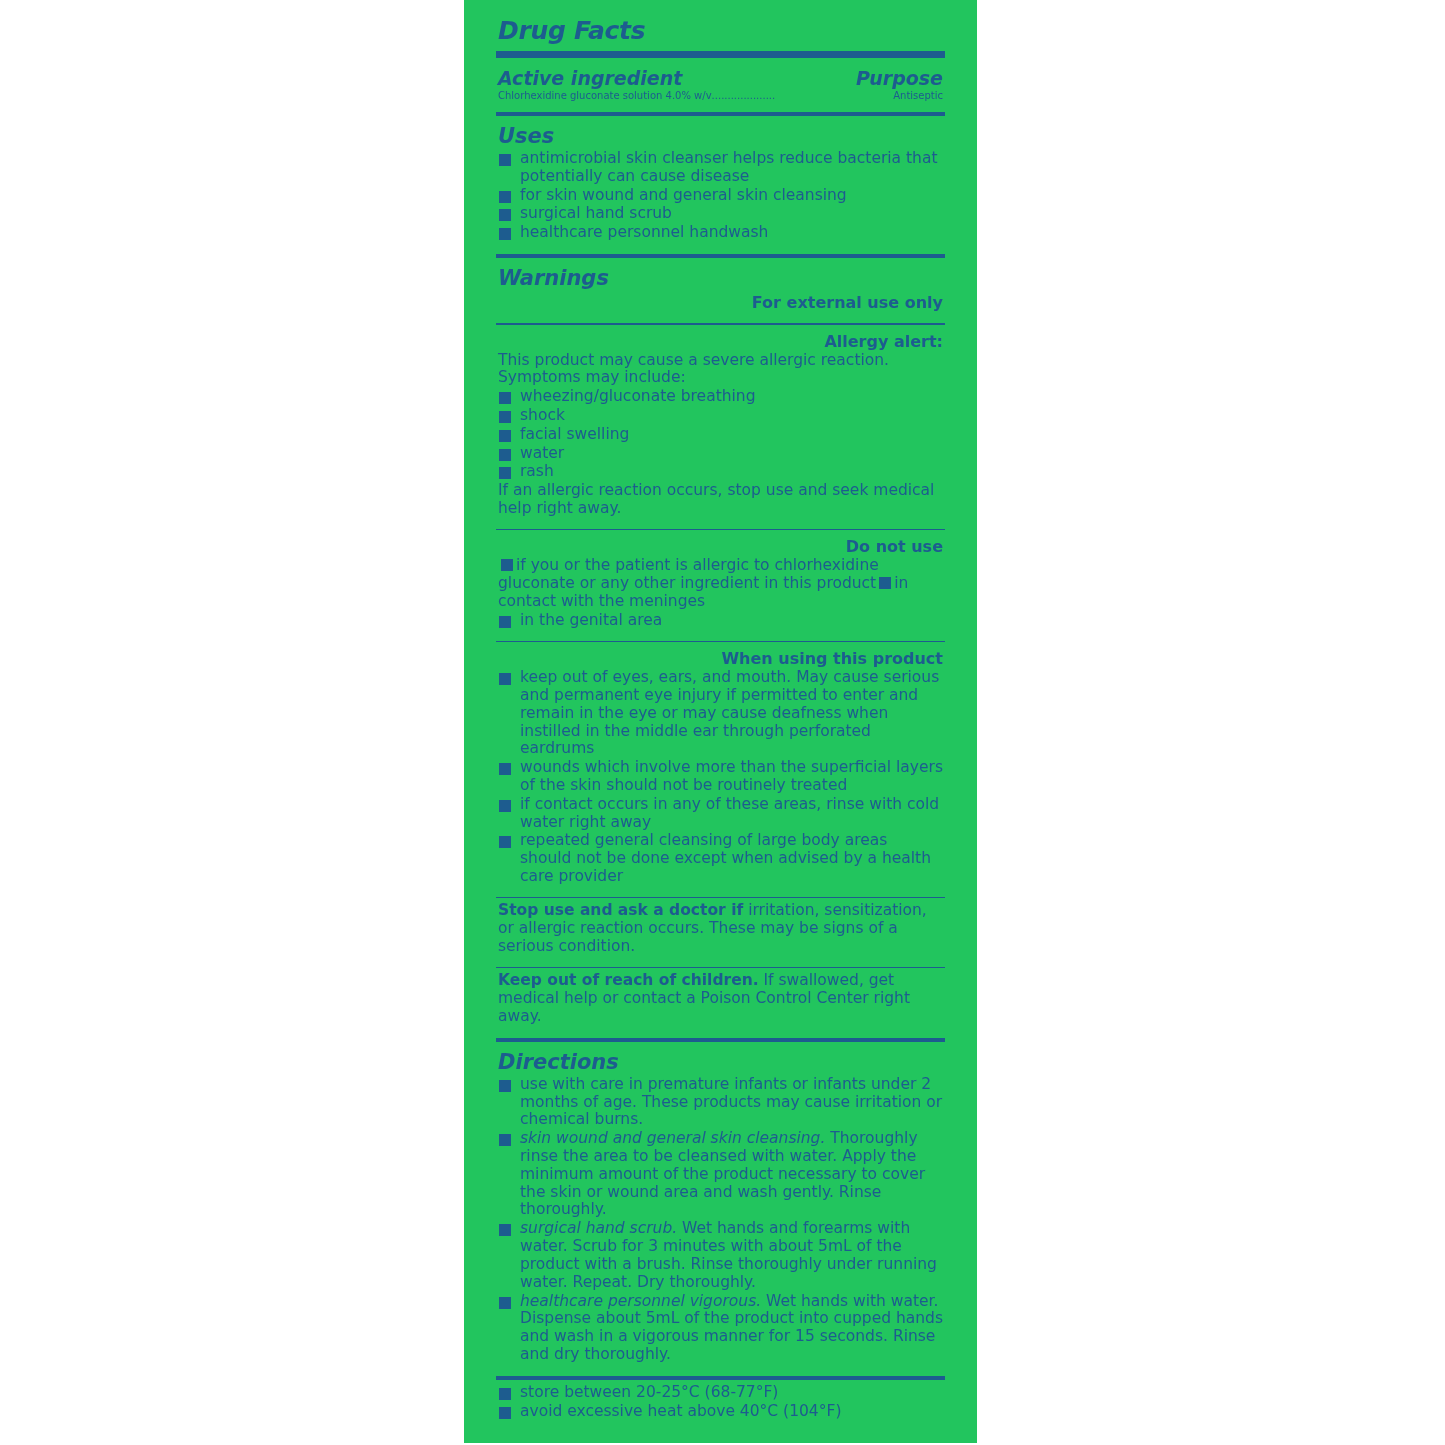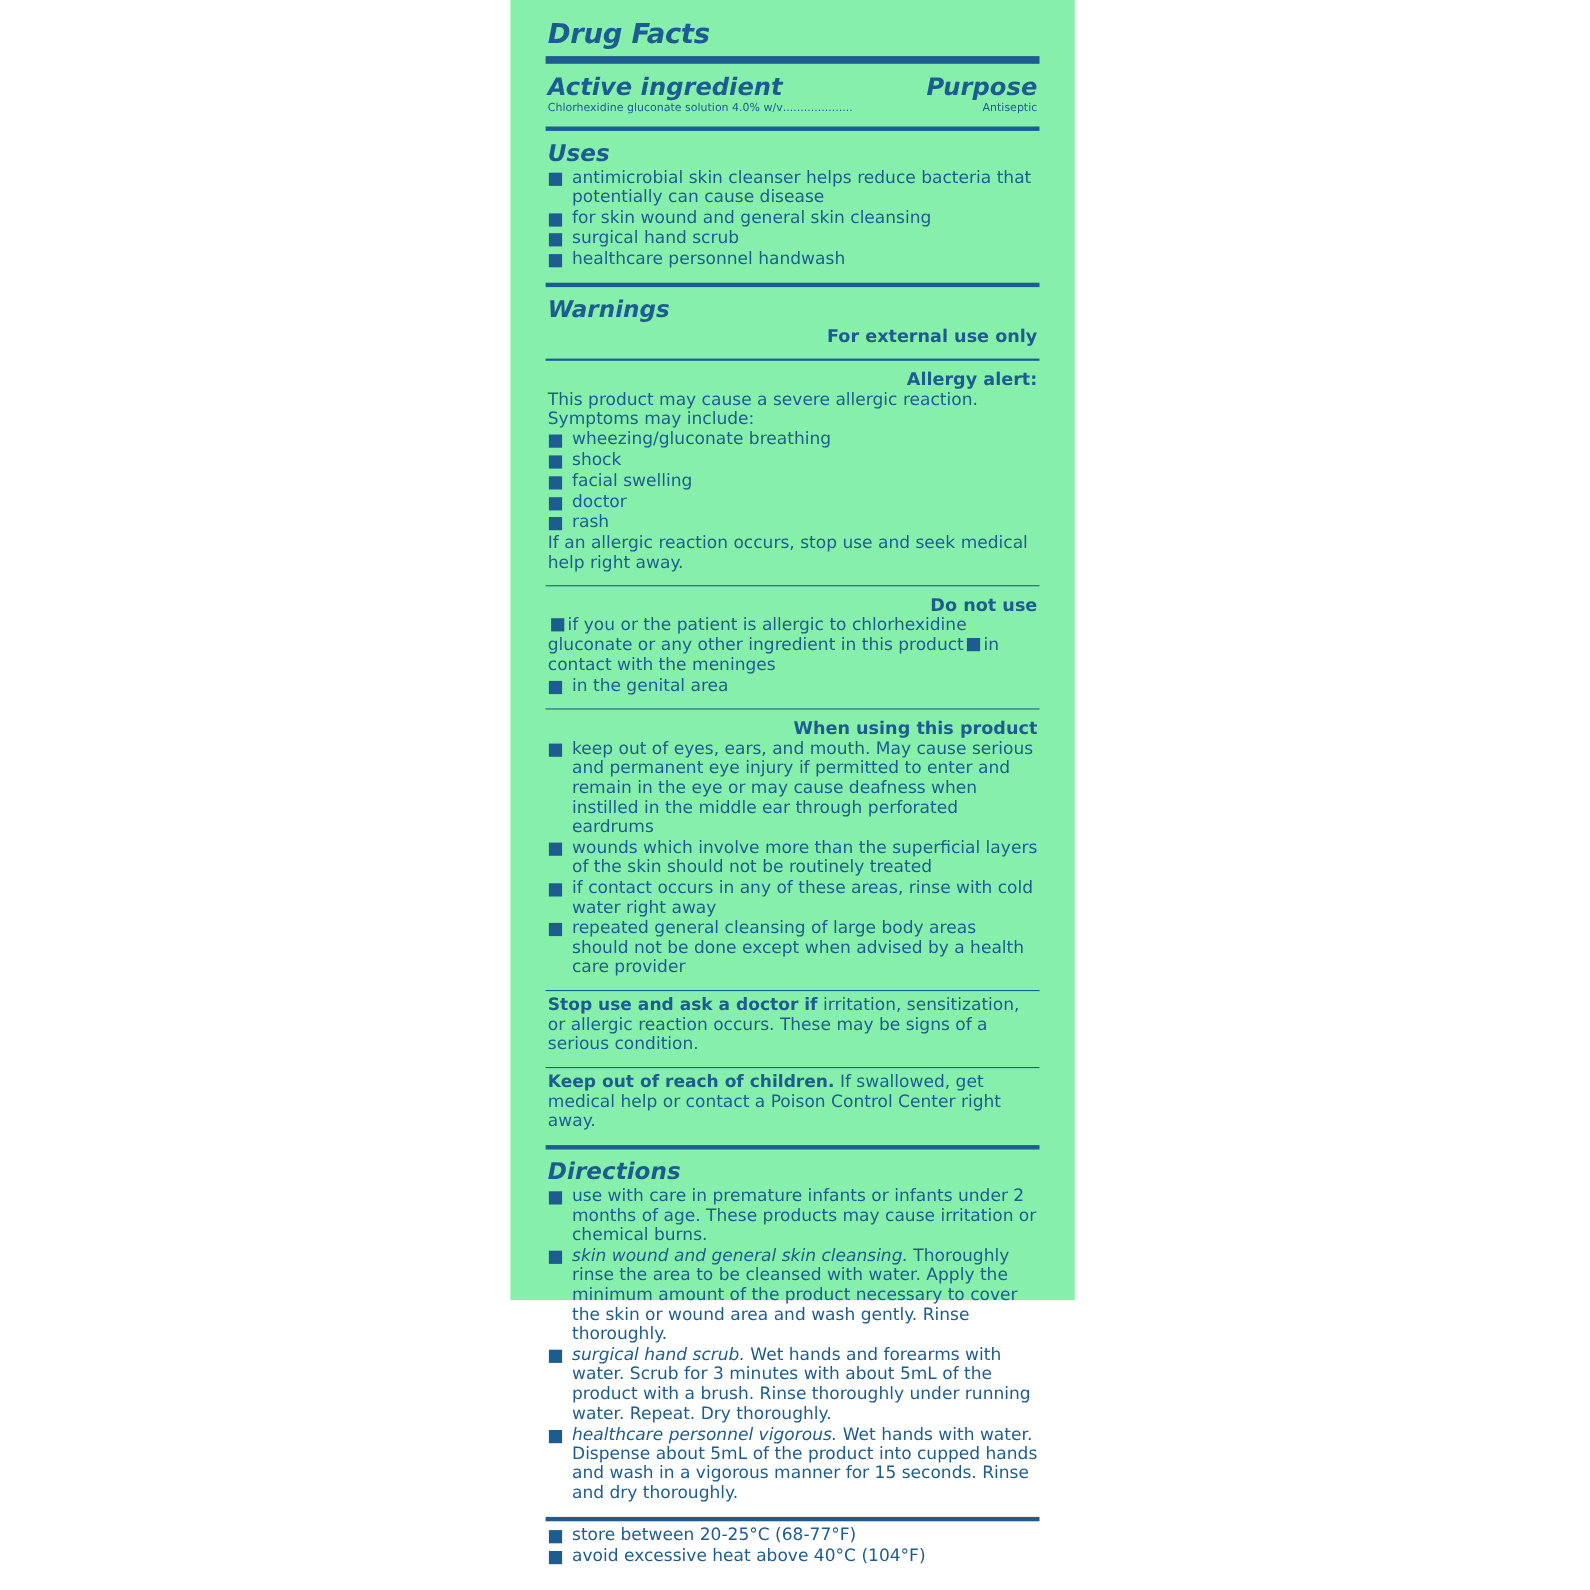--- a/index.html
+++ b/index.html
@@ -13,22 +13,22 @@
     font-family: "DejaVu Sans", sans-serif;
     position: relative;
     overflow: hidden;
   }
   
   .panel {
     position: absolute;
     left: 464px;
     top: 0px;
     width: 513px;
-    height: 1182px;
-    background: #86efac;
+    height: 1443px;
+    background: #22c55e;
     box-sizing: border-box;
     color: #1b4f72;
   }
   .panel-inner {
     padding: 0 16px 0 16px;
   }
   .title {
     font-family: "DejaVu Sans", sans-serif;
     font-style: italic;
     font-weight: bold;
@@ -56,21 +56,21 @@
   }
   .sec {
     padding: 4px 18px 4px 18px;
   }
   .row-ai {
     display: flex;
     justify-content: space-between;
     align-items: baseline;
     font-style: italic;
     font-weight: bold;
-    font-size: 22px;
+    font-size: 19px;
     color: #1d5c8f;
     margin-top: 5px;
   }
   .ai-line {
     font-size: 10px;
     color: #1d5c8f;
     font-weight: normal;
     font-style: normal;
     margin-top: 1px;
     display: flex;
@@ -178,21 +178,21 @@
     </div>
     <div class="rule-thin"></div>
 
     <div class="sec">
       <div class="h-bold">Allergy alert:</div>
       <div class="body-txt">This product may cause a severe allergic reaction. Symptoms may include:</div>
       <ul class="bullets">
         <li>wheezing/gluconate breathing</li>
         <li>shock</li>
         <li>facial swelling</li>
-        <li>doctor</li>
+        <li>water</li>
         <li>rash</li>
       </ul>
       <div class="body-txt">If an allergic reaction occurs, stop use and seek medical help right away.</div>
     </div>
     <div class="rule-thin"></div>
 
     <div class="sec">
       <div class="h-bold">Do not use</div>
       <div class="body-txt">
         <span class="inline-sq"></span><span>if you or the patient is allergic to chlorhexidine gluconate or any other ingredient in this product</span><span class="inline-sq"></span><span>in contact with the meninges</span>

